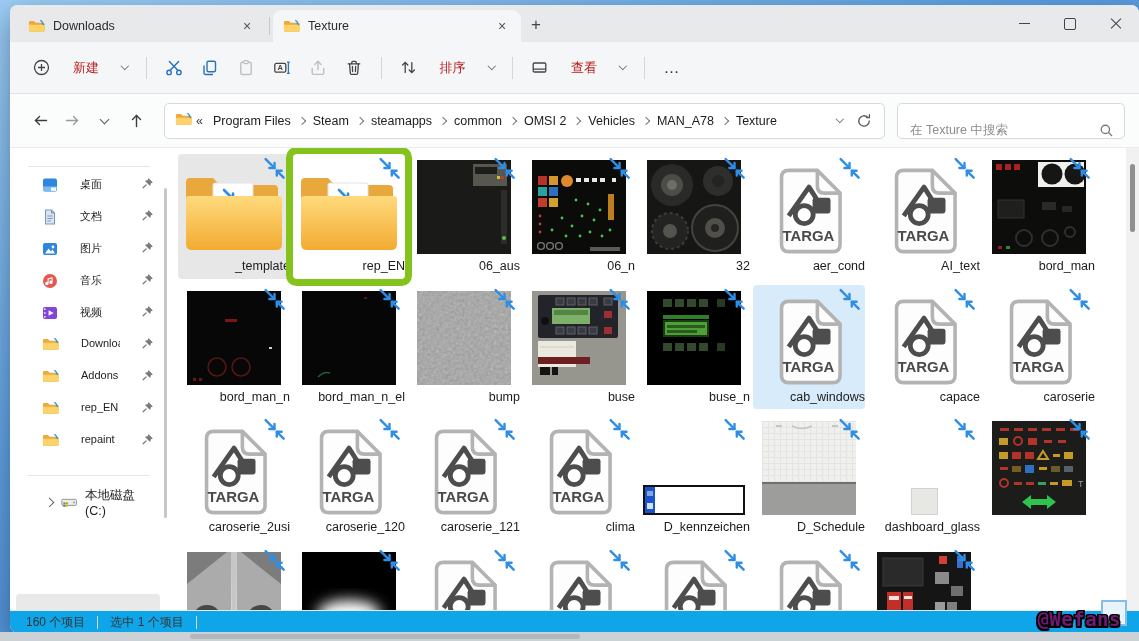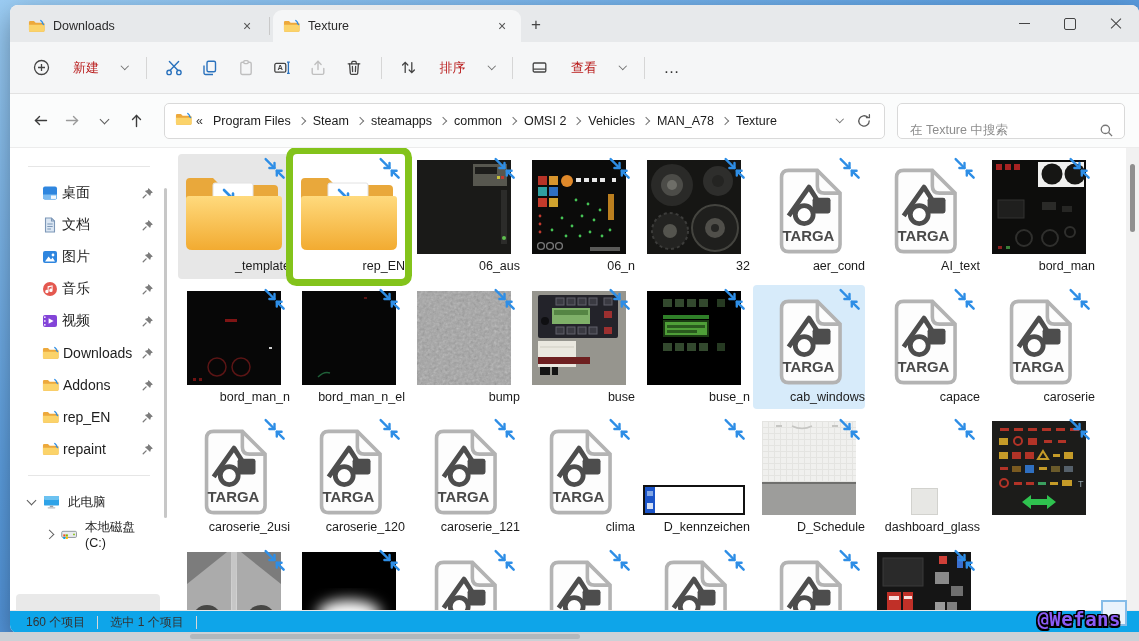--- a/index.html
+++ b/index.html
@@ -56,21 +56,21 @@
   .chev.down{transform:rotate(45deg);margin-top:-3px}
   .chev.right{transform:rotate(-45deg)}
   .chev.mini{width:4.5px;height:4.5px;border-color:#6e6e6e}
   .crumb-sep{display:inline-block;width:5px;height:5px;border-right:1.3px solid #777;border-bottom:1.3px solid #777;transform:rotate(-45deg);margin:0 4px}
 
   
   .bodyarea{flex:1;display:flex;min-height:0;position:relative;background:#fff}
 
   .sidebar{width:158px;flex:none;position:relative;padding-top:8px;overflow:hidden}
   .sb-divider{height:1px;background:#e6e6e6;margin:10px 18px}
-  .sb-item{height:32px;display:flex;align-items:center;gap:4px;padding:0 10px 0 28px;margin:0 4px;border-radius:5px;font-size:14px;color:#1d1d1d}
+  .sb-item{height:32px;display:flex;align-items:flex-start;gap:22px;padding:0 10px 0 28px;margin:0 4px;border-radius:5px;font-size:11px;color:#1d1d1d}
   .sb-item .sb-label{flex:1;white-space:nowrap;overflow:hidden}
   .sb-tree{height:32px;display:flex;align-items:center;gap:8px;padding:0 8px 0 14px;margin:0 4px;border-radius:5px;font-size:12.5px;color:#1d1d1d}
   .sb-cut{position:absolute;left:6px;right:8px;bottom:0;height:16px;background:#e9e9e9;border-radius:4px 4px 0 0}
   .sb-scroll{position:absolute;right:1px;top:40px;width:3px;height:330px;background:#c7c7c7;border-radius:2px}
 
   .main{flex:1;position:relative;overflow:hidden;padding:6px 14px 0 10px}
   .grid{display:grid;grid-template-columns:repeat(8,112px);column-gap:3px;row-gap:6px}
   .cell{width:112px;border-radius:4px;padding:2px 0 4px;display:flex;flex-direction:column;align-items:flex-end;position:relative}
   .cell.hover{background:var(--hover-gray)}
   .cell.selected{background:var(--selection-blue)}
@@ -82,21 +82,21 @@
   .scrollgutter{position:absolute;right:0;top:0;bottom:0;width:13px;background:#f1f1f1}
   .scrollthumb{position:absolute;right:4px;top:16px;width:5px;height:68px;background:#8f8f8f;border-radius:3px}
 
   
   .statusbar{height:22px;background:#0ea5e9;border-top:1px solid #e8e8e8;display:flex;align-items:center;gap:12px;padding-left:16px;font-size:12px;color:#333;flex:none;position:relative}
   .st-sep{width:1px;height:13px;background:#d7d7d7}
 
   .wm-box{position:absolute;right:12px;bottom:7px;width:22px;height:22px;border:2px solid #85bce8;background:#e9f3fc}
   .watermark{
     position:absolute;right:18px;bottom:3px;z-index:9;
-    font-family:"DejaVu Sans Mono",monospace;font-weight:bold;font-size:19px;letter-spacing:0.5px;color:#8b5cf6;
+    font-family:"DejaVu Sans Mono",monospace;font-weight:bold;font-size:19px;letter-spacing:0.5px;color:#701a75;
     text-shadow:-1.5px 0 #000,1.5px 0 #000,0 -1.5px #000,0 1.5px #000,1.5px 1.5px #000,-1.5px -1.5px #000,1.5px -1.5px #000,-1.5px 1.5px #000;
     margin-top:20px;
   }
 </style>
 </head>
 <body>
 
 <div class="win">
 
   <div class="tabbar">
@@ -416,30 +416,20 @@
             </svg>
             <span class="sb-label">repaint</span>
             <svg width="12" height="12" viewBox="0 0 12 12">
               <path d="M6.4 1.1 10.9 5.6 9 6.2l-.9 2.9L2.9 3.9l2.9-.9z" fill="#7c7c7c"></path>
               <line x1="4.1" y1="7.9" x2="1.2" y2="10.8" stroke="#7c7c7c" stroke-width="1.3" stroke-linecap="round"></line>
             </svg>
           </div>
         </div>
       <div class="sb-divider"></div>
       <div id="sb-tree">
-          <div class="sb-tree" style="padding-left:14px">
-            <span class="chev down"></span>
-            <svg width="17" height="16" viewBox="0 0 17 16">
-              <rect x="1" y="2" width="15" height="9.6" rx="1.2" fill="#2fa3e8"></rect>
-              <rect x="1" y="2" width="15" height="4" rx="1.2" fill="#6cc2f1"></rect>
-              <rect x="6.8" y="11.6" width="3.4" height="1.6" fill="#9aa0a6"></rect>
-              <rect x="4.6" y="13.2" width="7.8" height="1.2" rx=".6" fill="#b7bcc1"></rect>
-            </svg>
-            <span class="sb-label">此电脑</span>
-          </div>
           <div class="sb-tree" style="padding-left:32px">
             <span class="chev right"></span>
             <svg width="17" height="16" viewBox="0 0 17 16">
               <rect x=".8" y="5.2" width="15.4" height="6.4" rx="1.2" fill="#e9ebee" stroke="#8d949b" stroke-width="1"></rect>
               <circle cx="13.6" cy="8.4" r=".9" fill="#7fba00"></circle>
               <rect x="2.4" y="8.4" width="2.2" height="2.2" fill="#f25022"></rect>
               <rect x="5" y="8.4" width="2.2" height="2.2" fill="#7fba00"></rect>
               <rect x="2.4" y="11" width="2.2" height="2.2" fill="#00a4ef"></rect>
               <rect x="5" y="11" width="2.2" height="2.2" fill="#ffb900"></rect>
             </svg>

